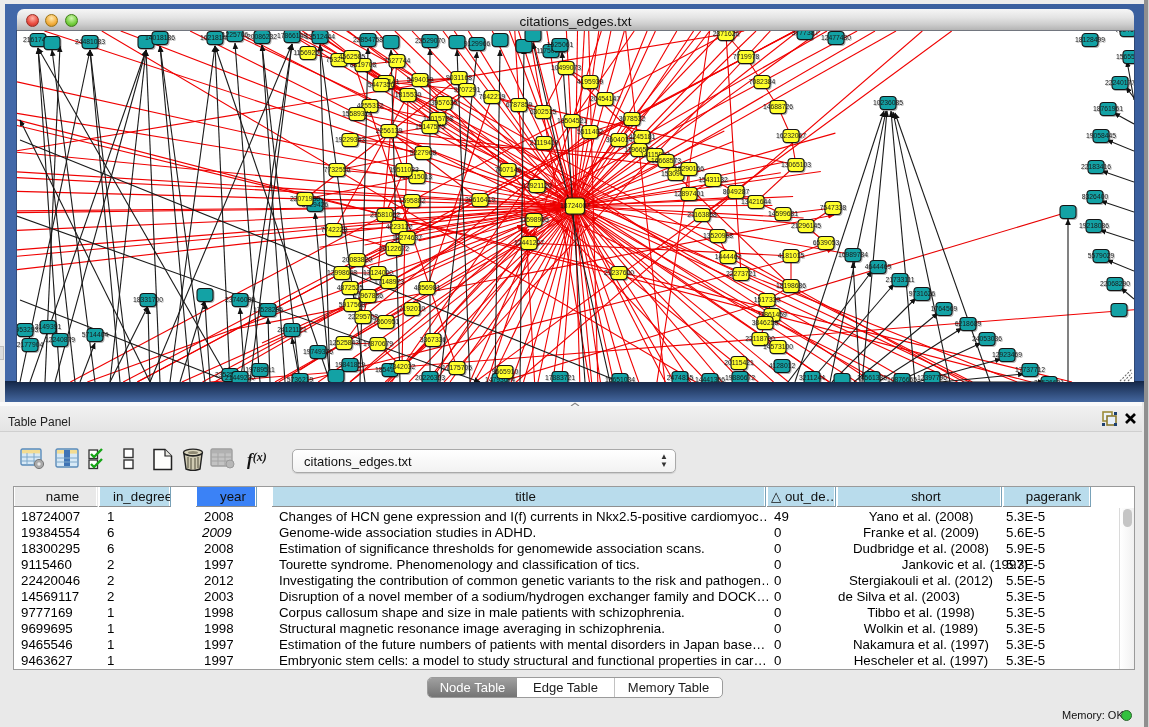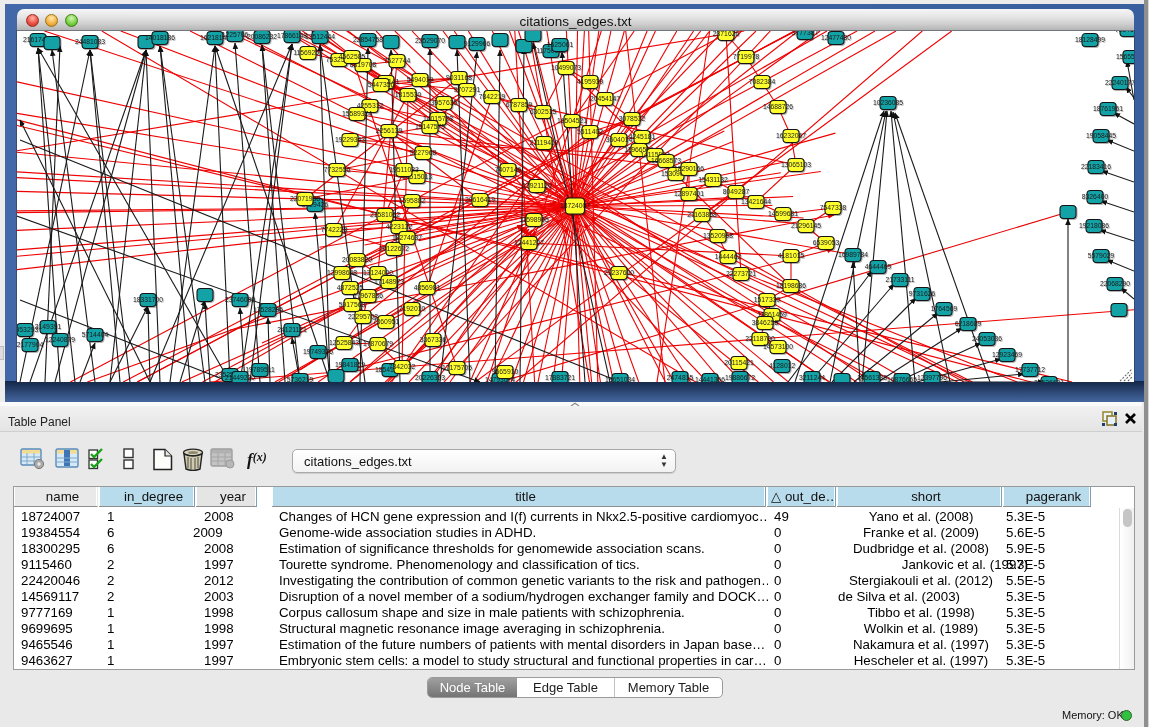--- a/index.html
+++ b/index.html
@@ -802,39 +802,39 @@
      <path d="M1,9 H22 M1,13 H22 M8,5 V18 M15,5 V18" stroke="#a5a5a5" stroke-width="1"></path>
      <circle cx="20" cy="16" r="4" fill="#b7b7b7" stroke="#9a9a9a"></circle>
    </svg>
    <div class="ticon" style="left:247px;top:18px;font-family:'Liberation Serif',serif;font-style:italic;font-weight:bold;font-size:17px;color:#111;">f<span style="font-size:12px;">(x)</span></div>
    <div id="combo">
         <div id="combo-t">citations_edges.txt</div>
      <div id="combo-a">▲<br>▼</div>
    </div>
    <div id="tbl">
         <div class="th" style="left:0px;width:84px;background:#e9e9e9;border-right-color:#e9e9e9;">name</div>
-        <div class="th" style="left:85px;width:96px;background:#b9dcec;">in_degree</div>
-        <div class="th" style="left:182px;width:61px;background:#e5e5e5;">year</div>
+        <div class="th" style="left:85px;width:72px;background:#b9dcec;">in_degree</div>
+        <div class="th" style="left:182px;width:61px;background:#3b82f6;">year</div>
         <div class="th" style="left:258px;width:494px;background:#b9dcec;">title</div>
         <div class="th" style="left:753px;width:69px;background:#b9dcec;padding-left:4px;">△ out_de…</div>
         <div class="th" style="left:823px;width:165px;background:#b9dcec;">short</div>
         <div class="th" style="left:989px;width:88px;background:#b9dcec;">pagerank</div> 
         <div class="tr" style="top:22px">
           <div class="td" style="left:6px;width:79px;">18724007</div>
           <div class="td" style="left:92px;width:90px;">1</div>
           <div class="td" style="left:189px;width:69px;">2008</div>
           <div class="td" style="left:264px;width:489px;">Changes of HCN gene expression and I(f) currents in Nkx2.5-positive cardiomyoc…</div>
           <div class="td" style="left:759px;width:64px;">49</div>
           <div class="td" style="left:823px;width:166px;text-align:center;">Yano et al. (2008)</div>
           <div class="td" style="left:991px;width:87px;">5.3E-5</div>
         </div>
         <div class="tr" style="top:38px">
           <div class="td" style="left:6px;width:79px;">19384554</div>
           <div class="td" style="left:92px;width:90px;">6</div>
-          <div class="td" style="left:178px;width:69px;">2009</div>
+          <div class="td" style="left:187px;width:69px;font-style:italic;">2009</div>
           <div class="td" style="left:264px;width:489px;">Genome-wide association studies in ADHD.</div>
           <div class="td" style="left:759px;width:64px;">0</div>
           <div class="td" style="left:823px;width:166px;text-align:center;">Franke et al. (2009)</div>
           <div class="td" style="left:991px;width:87px;">5.6E-5</div>
         </div>
         <div class="tr" style="top:54px">
           <div class="td" style="left:6px;width:79px;">18300295</div>
           <div class="td" style="left:92px;width:90px;">6</div>
           <div class="td" style="left:189px;width:69px;">2008</div>
           <div class="td" style="left:264px;width:489px;">Estimation of significance thresholds for genomewide association scans.</div>

